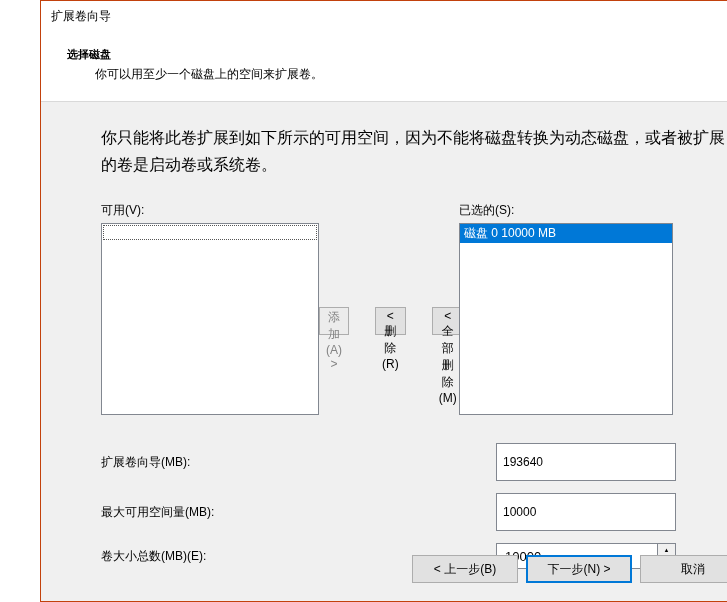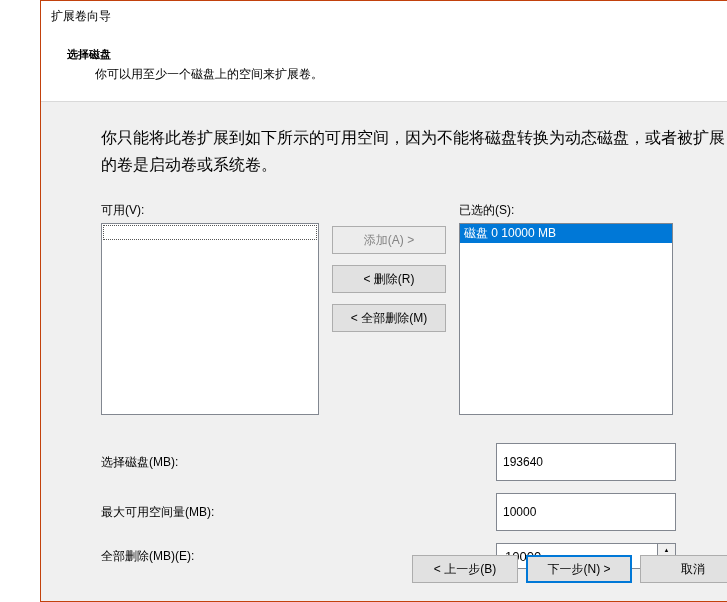--- a/index.html
+++ b/index.html
@@ -9,21 +9,21 @@
   .titlebar .title { font-size:12px; color:#000; flex:1; }
   .close-btn { width:46px; height:32px; display:flex; align-items:center; justify-content:center; cursor:default; }
   .close-btn svg { width:10px; height:10px; }
   .header-block { padding:14px 26px 18px 26px; background:#fff; }
   .header-block .h1 { font-size:11px; font-weight:bold; color:#000; margin-bottom:4px; }
   .header-block .sub { font-size:12px; color:#000; padding-left:28px; }
   .content { flex:1; background:#f0f0f0; border-top:1px solid #d9d9d9; padding:22px 36px 0 60px; position:relative; }
   .desc { font-size:16px; color:#000; line-height:1.7; margin-bottom:24px; }
   .columns { display:flex; }
   .col-left { width:218px; }
-  .col-mid { width:140px; display:flex; flex-direction:column; align-items:center; gap:11px; padding-top:24px; }
+  .col-mid { width:140px; display:flex; flex-direction:row; align-items:center; gap:26px; padding-top:24px; }
   .col-right { flex:1; }
   .lbl { font-size:12px; color:#000; margin-bottom:4px; }
   .listbox { width:218px; height:192px; background:#fff; border:1px solid #828790; }
   .listbox-inner-avail { border:1px dotted #555; margin:1px; height:15px; }
   .list-item { font-size:12px; padding:1px 4px; }
   .list-item.selected { background:#0078d7; color:#fff; }
   .mid-btn { width:114px; height:28px; font-size:12px; background:#e1e1e1; border:1px solid #adadad; cursor:default; }
   .mid-btn.disabled { color:#838383; background:#ececec; }
   .fields { margin-top:28px; }
   .field-row { display:flex; align-items:center; margin-bottom:12px; }
@@ -77,29 +77,29 @@
       <div class="col-right">
         <div class="lbl">已选的(S):</div>
         <div class="listbox" style="width:214px;">
           <div class="list-item selected">磁盘 0     10000 MB</div>
         </div>
       </div>
     </div>
 
     <div class="fields">
       <div class="field-row">
-        <div class="flabel">选择磁盘(MB):</div>
+        <div class="flabel">扩展卷向导(MB):</div>
         <input class="ro-input" readonly="" value="193640" style="">
       </div>
       <div class="field-row">
         <div class="flabel">最大可用空间量(MB):</div>
         <input class="ro-input" readonly="" value="10000" style="">
       </div>
       <div class="field-row">
-        <div class="flabel">全部删除(MB)(E):</div>
+        <div class="flabel">卷大小总数(MB)(E):</div>
         <div class="spinner-wrap">
           <input class="spinner-input" value="10000" style="">
           <div class="spinner-btns">
             <div>▲</div>
             <div>▼</div>
           </div>
         </div>
       </div>
     </div>
 

